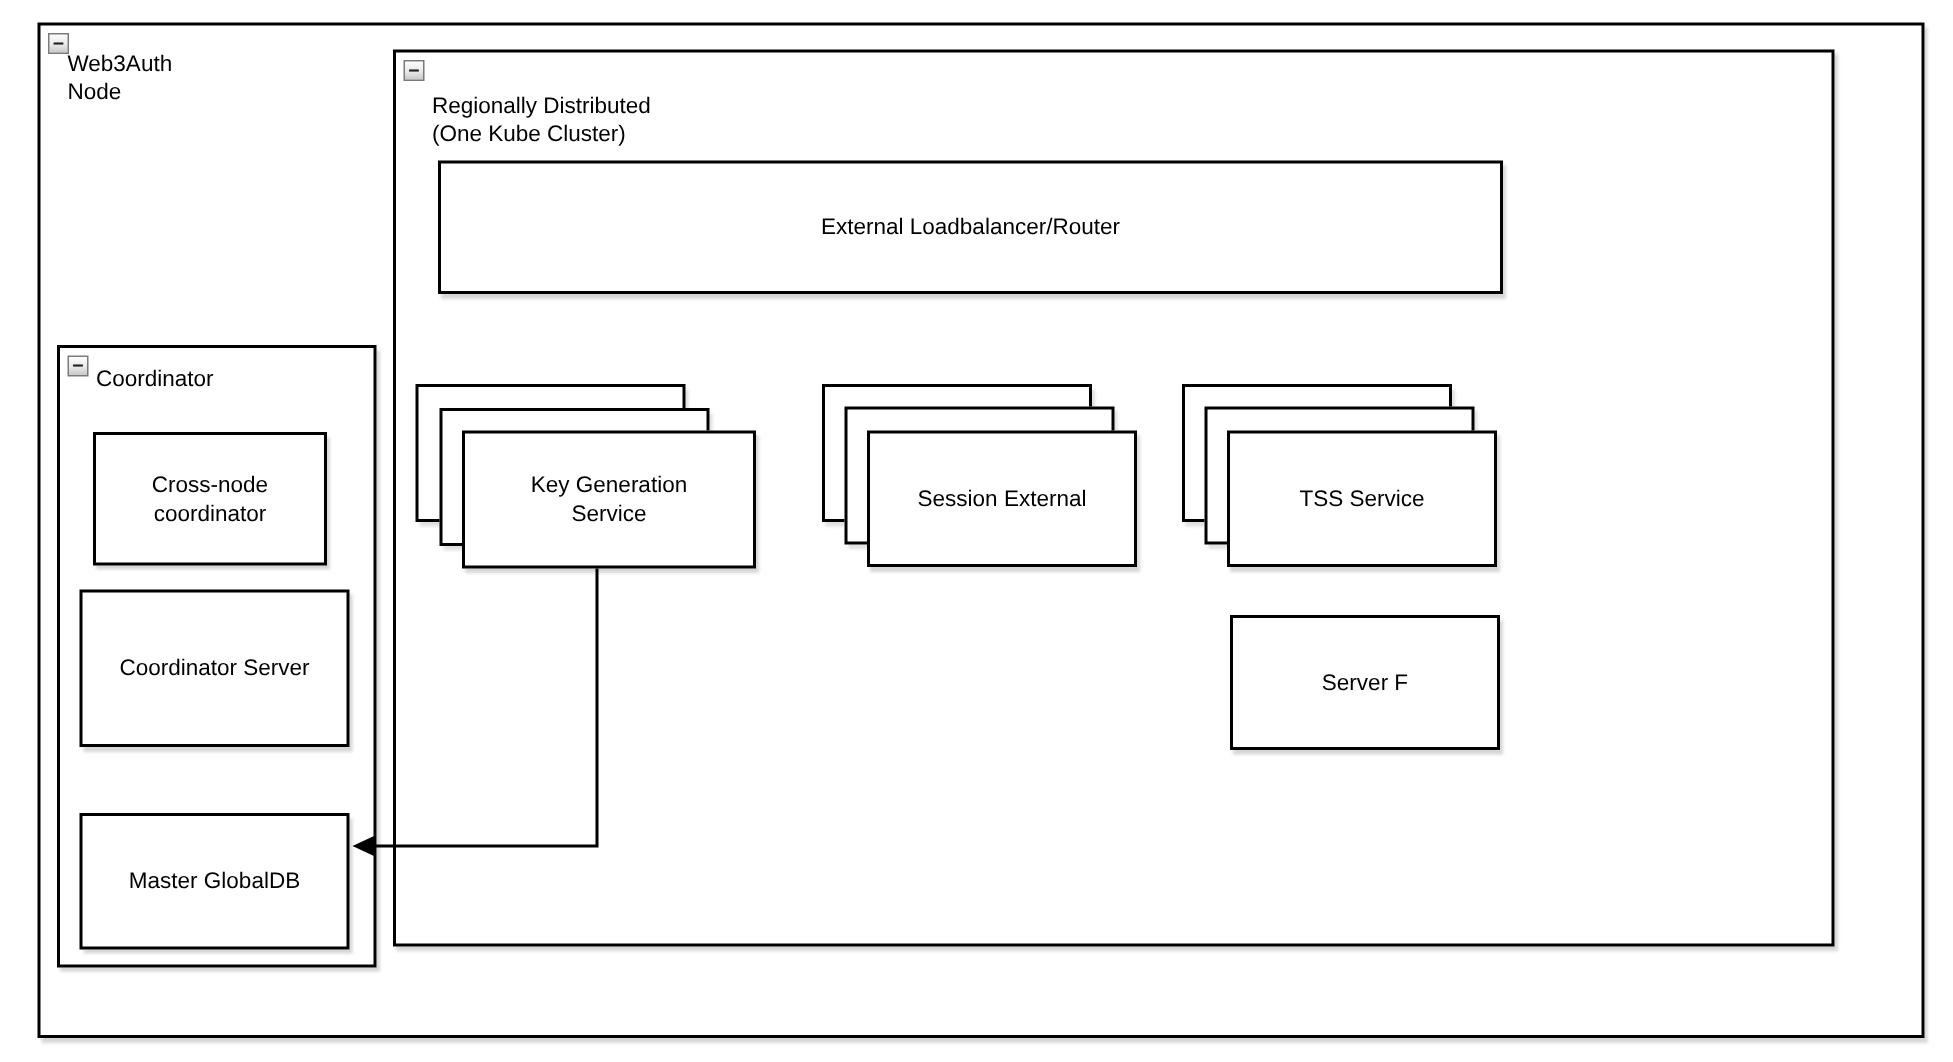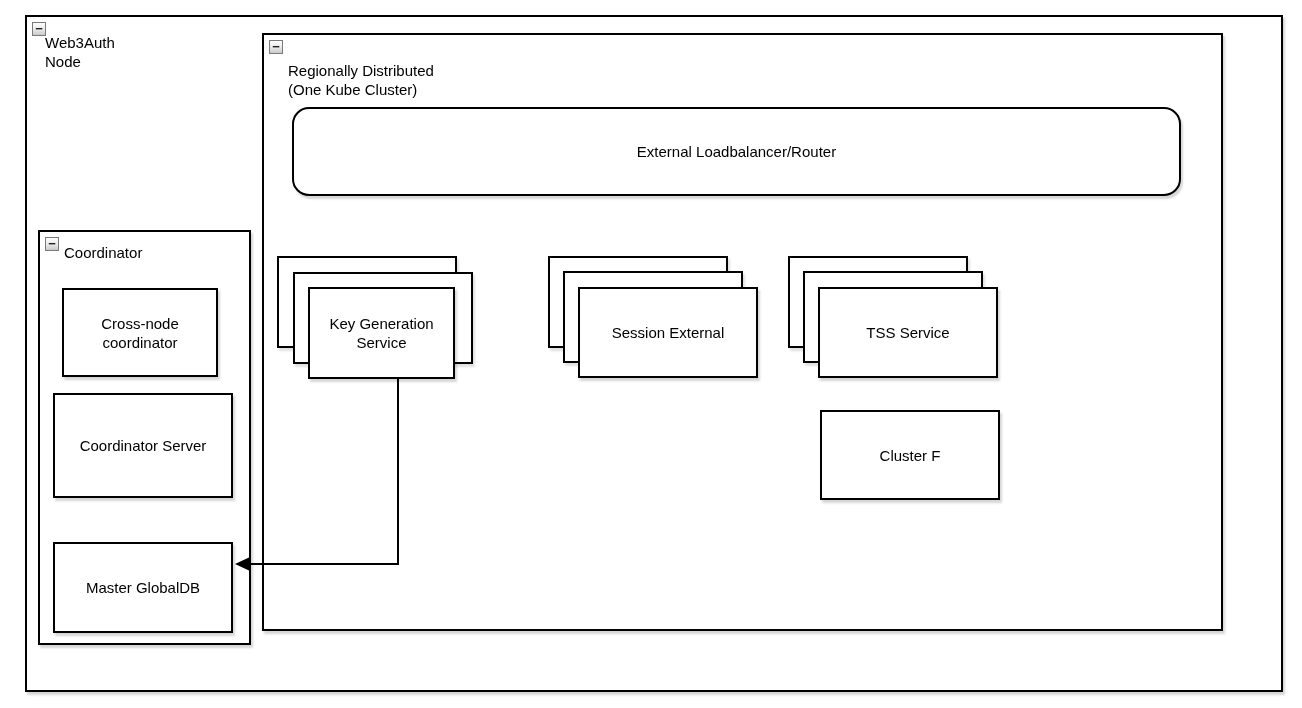--- a/index.html
+++ b/index.html
@@ -79,28 +79,28 @@
   <div class="shape container" style="left:25px; top:15px; width:1258px; height:677px;"></div>
   <div class="collapse-btn" style="left:32px; top:22px;">−</div>
   <div class="floating-label centered-label pre" style="left:45px; top:33px; width:100px;">Web3Auth
 Node</div>
 
   <div class="shape container" style="left:262px; top:33px; width:961px; height:598px;"></div>
   <div class="collapse-btn" style="left:269px; top:40px;">−</div>
   <div class="floating-label centered-label pre" style="left:288px; top:49px; width:180px;margin-top:12px;">Regionally Distributed
 (One Kube Cluster)</div>
 
-  <div class="shape box" style="left:292px; top:107px; width:889px; height:89px;border-radius:17px;">
+  <div class="shape box" style="left:292px; top:107px; width:710px; height:89px;">
     <span>External Loadbalancer/Router</span>
   </div>
 
   <div>
     <div class="sheet" style="left:277px; top:256px; width:180px; height:92px;"></div>
     <div class="sheet" style="left:293px; top:272px; width:180px; height:92px;"></div>
-    <div class="shape box pre" style="left:308px; top:287px; width:147px; height:92px;">
+    <div class="shape box pre" style="left:308px; top:287px; width:196px; height:92px;">
       <span class="pre">Key Generation
 Service</span>
     </div>
   </div>
 
   <div>
     <div class="sheet" style="left:548px; top:256px; width:180px; height:92px;"></div>
     <div class="sheet" style="left:563px; top:271px; width:180px; height:92px;"></div>
     <div class="shape box" style="left:578px; top:287px; width:180px; height:91px;">
       <span>Session External</span>
@@ -109,21 +109,21 @@
 
   <div>
     <div class="sheet" style="left:788px; top:256px; width:180px; height:92px;"></div>
     <div class="sheet" style="left:803px; top:271px; width:180px; height:92px;"></div>
     <div class="shape box" style="left:818px; top:287px; width:180px; height:91px;">
       <span>TSS Service</span>
     </div>
   </div>
 
   <div class="shape box" style="left:820px; top:410px; width:180px; height:90px;">
-    <span>Cluster F</span>
+    <span>Server F</span>
   </div>
 
   <div class="shape container" style="left:38px; top:230px; width:213px; height:415px;"></div>
   <div class="collapse-btn" style="left:45px; top:237px;">−</div>
   <div class="floating-label" style="left:64px; top:243px;">Coordinator</div>
 
   <div class="shape box" style="left:62px; top:288px; width:156px; height:89px;">
     <span class="pre">Cross-node
 coordinator</span>
   </div>

